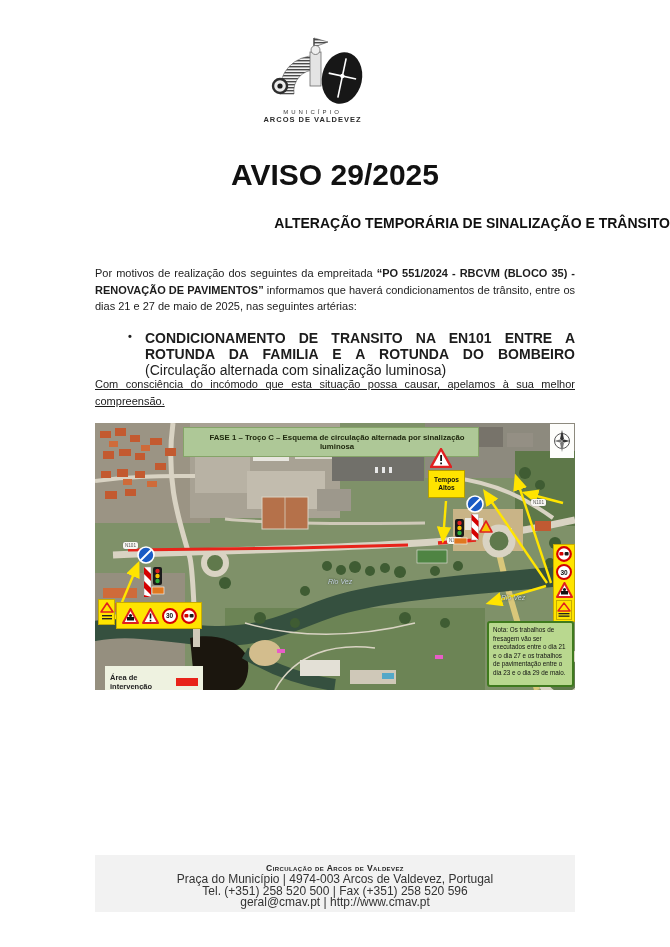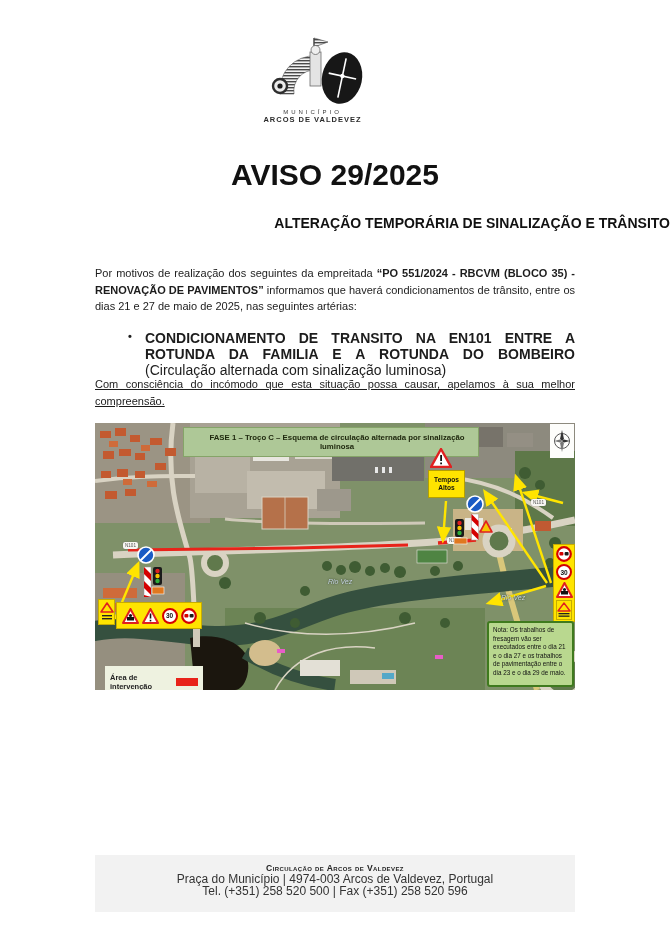--- a/index.html
+++ b/index.html
@@ -383,15 +383,16 @@
       <span class="area-swatch"></span>
     </div>
 
     <div class="ov note-box">Nota: Os trabalhos de fresagem vão ser executados entre o dia 21 e o dia 27 e os trabalhos de pavimentação entre o dia 23 e o dia 29 de maio.</div>
   </div>
 
   <div id="footer">
     <div class="f1">Circulação de Arcos de Valdevez</div>
     <div class="fl">Praça do Município | 4974-003  Arcos de Valdevez, Portugal</div>
     <div class="fl">Tel. (+351) 258 520 500 | Fax (+351) 258 520 596</div>
+    <div class="fl">geral@cmav.pt | http://www.cmav.pt</div>
   </div>
 
 </div>
 
 </body></html>

